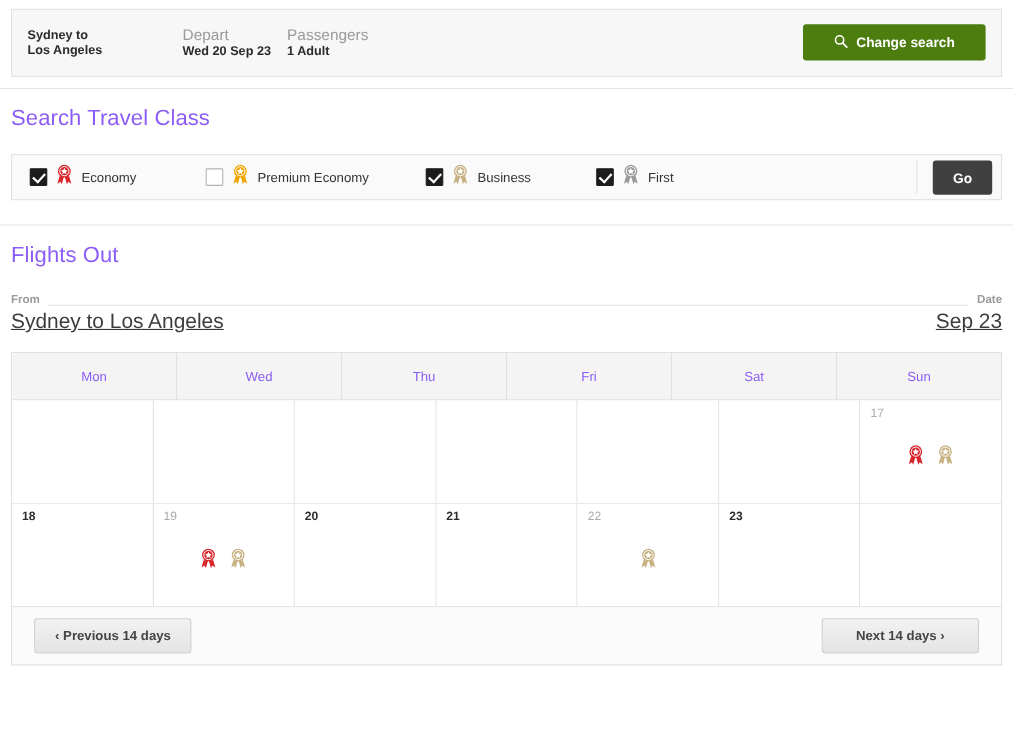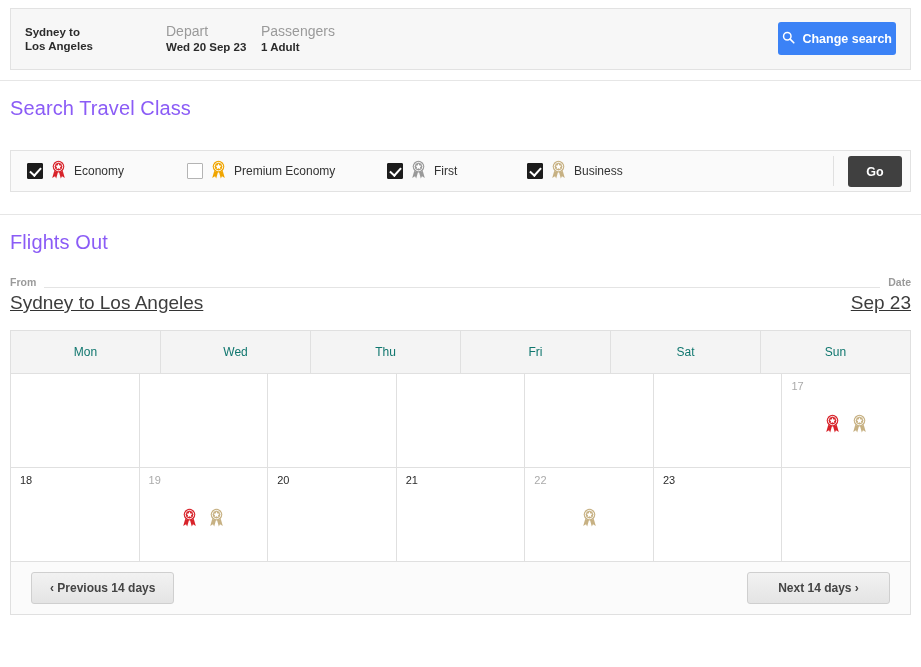--- a/index.html
+++ b/index.html
@@ -43,22 +43,22 @@
     color: #2b2b2b;
     display: block;
     white-space: nowrap;
   }
 
   .change-search-btn {
     position: absolute;
     right: 14px;
     top: 13px;
     height: 33px;
-    padding: 0 4px;
-    background: #3b82f6;
+    padding: 0 28px;
+    background: #4d7c0f;
     border: none;
     border-radius: 3px;
     color: #ffffff;
     font-size: 12.5px;
     font-weight: bold;
     font-family: "Liberation Sans", sans-serif;
     display: flex;
     align-items: center;
     gap: 7px;
     cursor: pointer;
@@ -75,21 +75,21 @@
   .section-title {
     font-size: 20px;
     font-weight: normal;
     color: #8b5cf6;
     margin: 16px 0 0 10px;
     letter-spacing: 0.1px;
   }
 
   
   .class-panel {
-    margin: 30px 10px 0 10px;
+    margin: 20px 10px 0 10px;
     height: 42px;
     background: #fafafa;
     border: 1px solid #e2e2e2;
     display: flex;
     align-items: center;
     position: relative;
   }
   .class-option {
     display: flex;
     align-items: center;
@@ -187,21 +187,21 @@
     display: flex;
     background: #f4f4f4;
     border-bottom: 1px solid #e0e0e0;
   }
   .cal-head .cell {
     flex: 1 1 0;
     height: 42px;
     line-height: 42px;
     text-align: center;
     font-size: 12px;
-    color: #0f766e;
+    color: #8b5cf6;
     border-right: 1px solid #e0e0e0;
   }
   .cal-head .cell:last-child { border-right: none; }
 
   .cal-row {
     display: flex;
     border-bottom: 1px solid #e0e0e0;
   }
   .cal-row .cell {
     flex: 1 1 0;
@@ -210,21 +210,21 @@
     position: relative;
     background: #ffffff;
     text-align: center;
   }
   .cal-row .cell:last-child { border-right: none; }
   .daynum {
     position: absolute;
     left: 9px;
     top: 6px;
     font-size: 11px;
-    font-weight: normal;
+    font-weight: bold;
   }
   .daynum.available { color: #2b2b2b; }
   .daynum.muted { color: #aaaaaa; font-weight: normal; }
   .cell-icons {
     position: absolute;
     left: 0;
     right: 0;
     top: 40px;
     display: flex;
     justify-content: center;
@@ -314,46 +314,46 @@
         <path d="M4.2 11 L2.2 18 L5 16.2 L6.2 18.6 L8 12 Z" fill="#f0a500"></path>
         <path d="M12.8 11 L14.8 18 L12 16.2 L10.8 18.6 L9 12 Z" fill="#f0a500"></path>
         <circle cx="8.5" cy="6.6" r="5.8" fill="#f0a500"></circle>
         <circle cx="8.5" cy="6.6" r="4.2" fill="none" stroke="#ffffff" stroke-width="0.9"></circle>
         <path d="M8.5 3.6 L9.42 5.5 L11.5 5.8 L10 7.25 L10.35 9.3 L8.5 8.33 L6.65 9.3 L7 7.25 L5.5 5.8 L7.58 5.5 Z" fill="#ffffff"></path>
       </svg>
     </span>
     <span class="class-label">Premium Economy</span>
   </div>
 
+  <div class="class-option c2">
+    <span class="cbox checked"></span>
+    <span class="rosette">
+      <svg width="17" height="19" viewBox="0 0 17 19">
+        <path d="M4.2 11 L2.2 18 L5 16.2 L6.2 18.6 L8 12 Z" fill="#c7b183"></path>
+        <path d="M12.8 11 L14.8 18 L12 16.2 L10.8 18.6 L9 12 Z" fill="#c7b183"></path>
+        <circle cx="8.5" cy="6.6" r="5.8" fill="#c7b183"></circle>
+        <circle cx="8.5" cy="6.6" r="4.2" fill="none" stroke="#ffffff" stroke-width="0.9"></circle>
+        <path d="M8.5 3.6 L9.42 5.5 L11.5 5.8 L10 7.25 L10.35 9.3 L8.5 8.33 L6.65 9.3 L7 7.25 L5.5 5.8 L7.58 5.5 Z" fill="#ffffff"></path>
+      </svg>
+    </span>
+    <span class="class-label">Business</span>
+  </div>
+
   <div class="class-option c3">
     <span class="cbox checked"></span>
     <span class="rosette">
       <svg width="17" height="19" viewBox="0 0 17 19">
         <path d="M4.2 11 L2.2 18 L5 16.2 L6.2 18.6 L8 12 Z" fill="#9a9a9a"></path>
         <path d="M12.8 11 L14.8 18 L12 16.2 L10.8 18.6 L9 12 Z" fill="#9a9a9a"></path>
         <circle cx="8.5" cy="6.6" r="5.8" fill="#9a9a9a"></circle>
         <circle cx="8.5" cy="6.6" r="4.2" fill="none" stroke="#ffffff" stroke-width="0.9"></circle>
         <path d="M8.5 3.6 L9.42 5.5 L11.5 5.8 L10 7.25 L10.35 9.3 L8.5 8.33 L6.65 9.3 L7 7.25 L5.5 5.8 L7.58 5.5 Z" fill="#ffffff"></path>
       </svg>
     </span>
     <span class="class-label">First</span>
-  </div>
-
-  <div class="class-option c2">
-    <span class="cbox checked"></span>
-    <span class="rosette">
-      <svg width="17" height="19" viewBox="0 0 17 19">
-        <path d="M4.2 11 L2.2 18 L5 16.2 L6.2 18.6 L8 12 Z" fill="#c7b183"></path>
-        <path d="M12.8 11 L14.8 18 L12 16.2 L10.8 18.6 L9 12 Z" fill="#c7b183"></path>
-        <circle cx="8.5" cy="6.6" r="5.8" fill="#c7b183"></circle>
-        <circle cx="8.5" cy="6.6" r="4.2" fill="none" stroke="#ffffff" stroke-width="0.9"></circle>
-        <path d="M8.5 3.6 L9.42 5.5 L11.5 5.8 L10 7.25 L10.35 9.3 L8.5 8.33 L6.65 9.3 L7 7.25 L5.5 5.8 L7.58 5.5 Z" fill="#ffffff"></path>
-      </svg>
-    </span>
-    <span class="class-label">Business</span>
   </div>
 
   <div class="panel-divider"></div>
   <button class="go-btn">Go</button>
 </div>
 
 <div style="margin-top:22px;border-top:1px solid #e6e6e6;height:1px;"></div>
 
 <div class="section-title">Flights Out</div>
 

